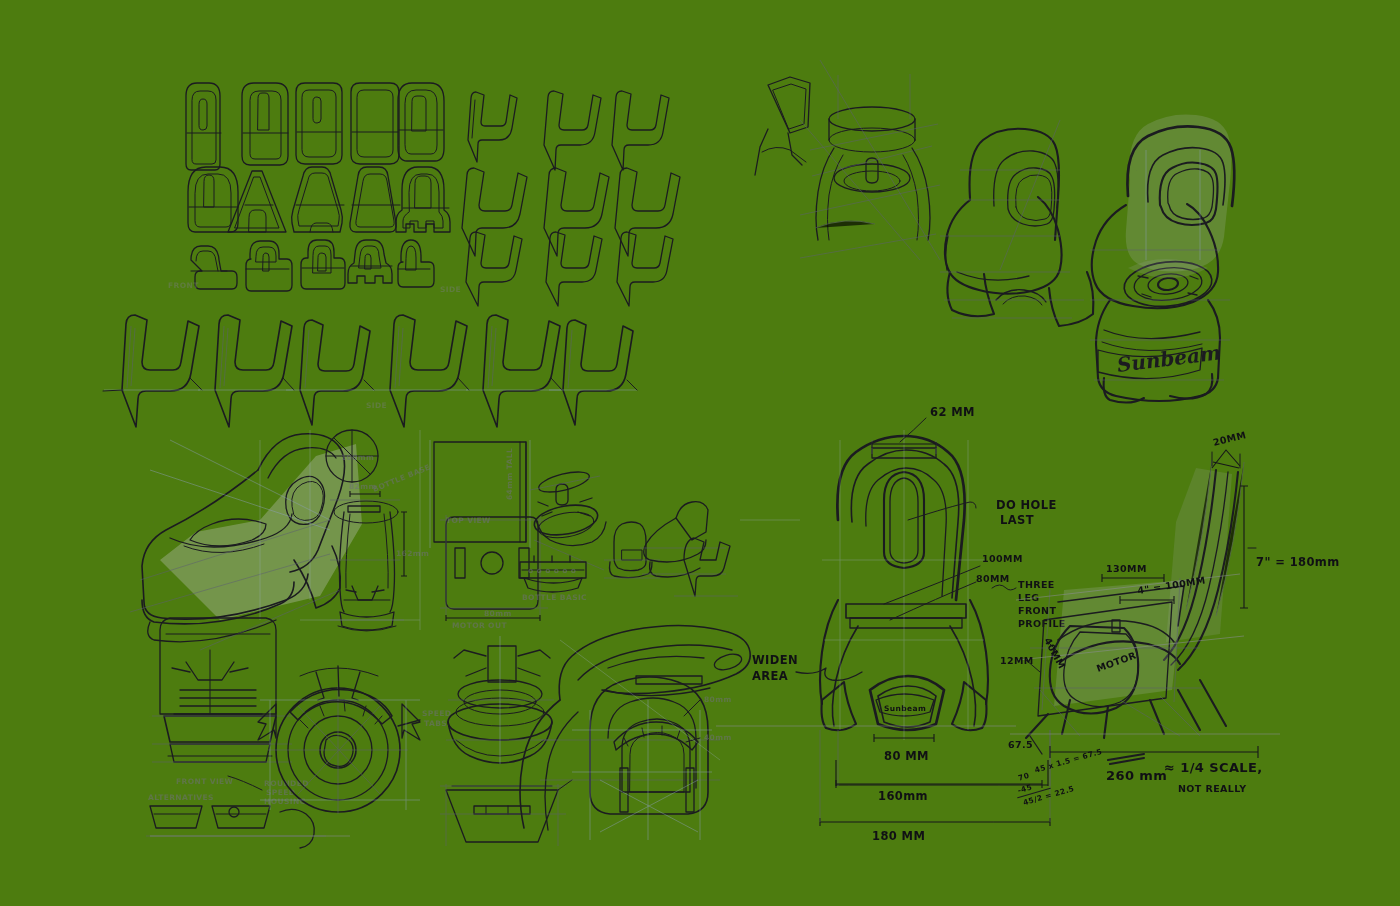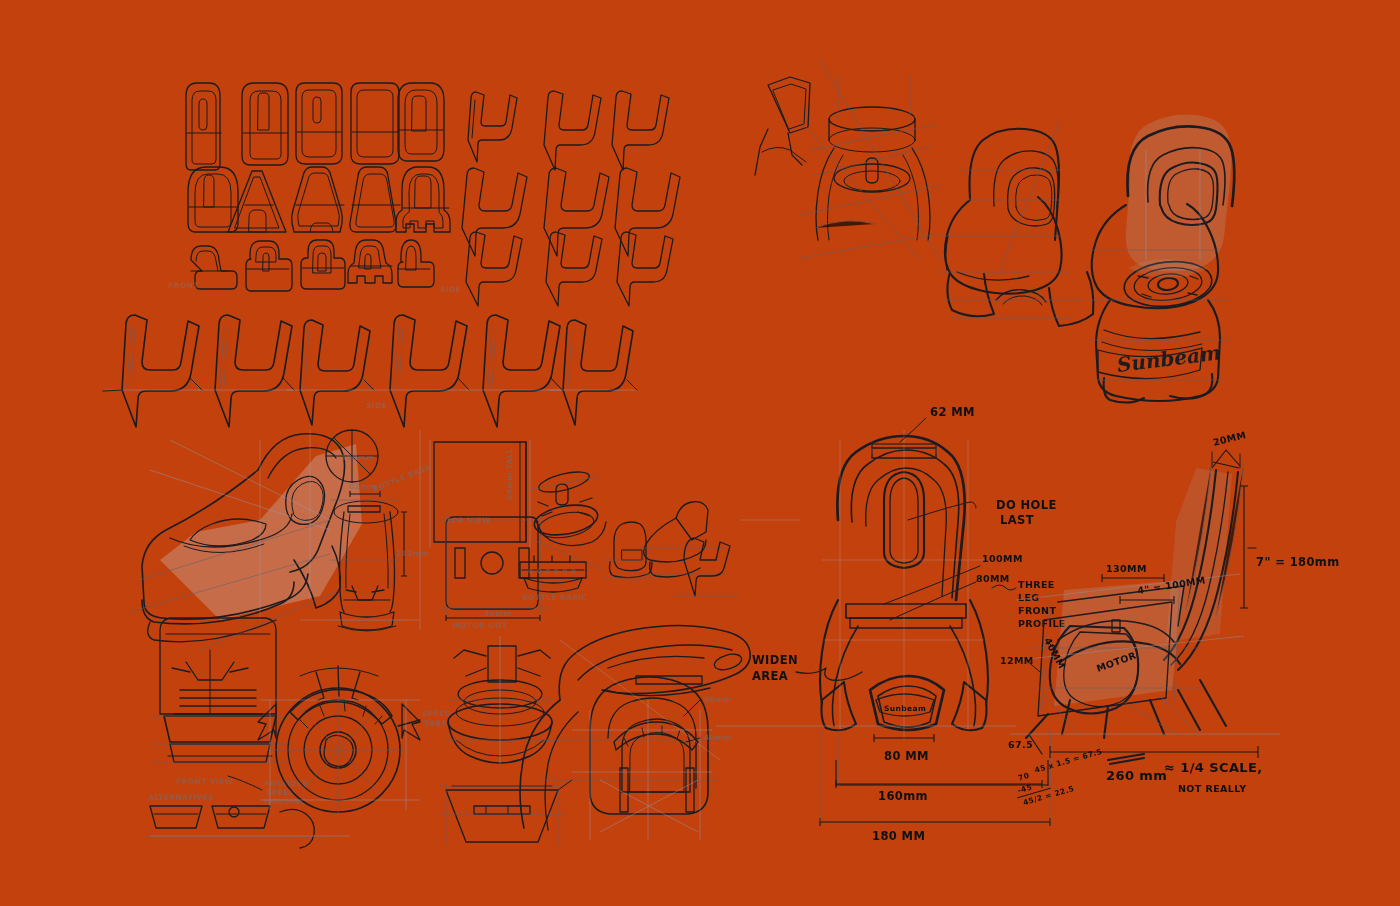--- a/index.html
+++ b/index.html
@@ -2,21 +2,21 @@
 <html><head>
 <meta charset="utf-8">
 <title>Sunbeam Blender Industrial Design Sketch Sheet</title>
 <style>
   html,body{margin:0;padding:0;background:#ffffff;}
   body{
     width:1400px;height:906px;overflow:hidden;position:relative;
     font-family:"Liberation Sans", sans-serif;
     color:#1a1a1a;
   }
-  #sheet{position:absolute;inset:0;background:#c2410c;}
+  #sheet{position:absolute;inset:0;background:#4d7c0f;}
   
   #grain{position:absolute;inset:0;pointer-events:none;opacity:.5;
     background-image:
       radial-gradient(circle at 12% 22%, rgba(90,90,100,.14) 0 .6px, transparent .7px),
       radial-gradient(circle at 31% 63%, rgba(90,90,100,.11) 0 .6px, transparent .7px),
       radial-gradient(circle at 57% 14%, rgba(90,90,100,.12) 0 .6px, transparent .7px),
       radial-gradient(circle at 73% 48%, rgba(90,90,100,.10) 0 .6px, transparent .7px),
       radial-gradient(circle at 88% 77%, rgba(90,90,100,.13) 0 .6px, transparent .7px),
       radial-gradient(circle at 44% 88%, rgba(90,90,100,.10) 0 .6px, transparent .7px),
       radial-gradient(circle at 21% 41%, rgba(90,90,100,.09) 0 .5px, transparent .6px),

